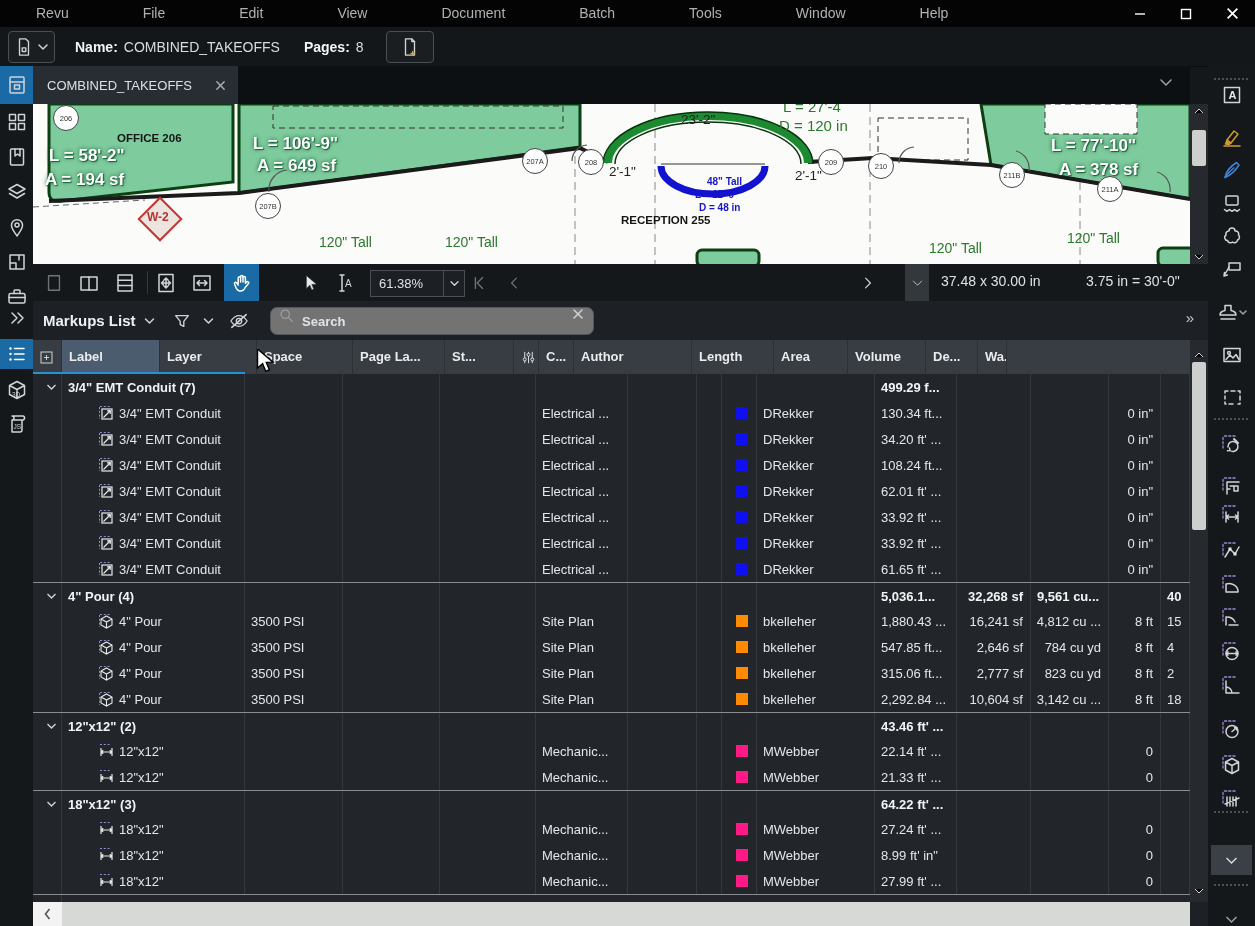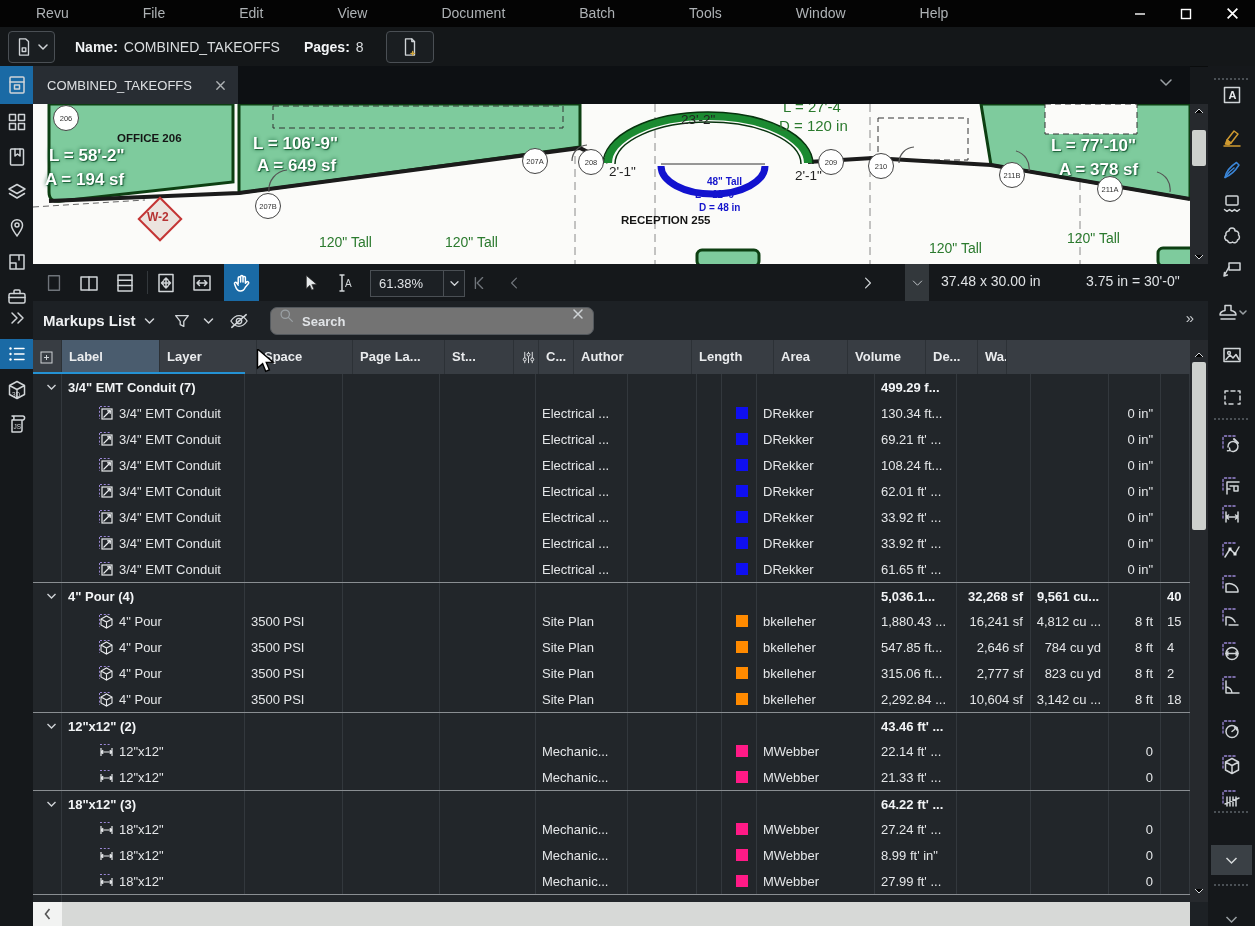--- a/index.html
+++ b/index.html
@@ -587,21 +587,21 @@
           <div class="tcell" style="width: 98px; flex: 0 0 auto;"></div>
           <div class="tcell" style="width: 97px; flex: 0 0 auto;"></div>
           <div class="tcell" style="width: 96px; flex: 0 0 auto;"></div>
           <div class="tcell" style="width: 92px; flex: 0 0 auto;">Electrical ...</div>
           <div class="tcell" style="width: 69px; flex: 0 0 auto;"></div>
           <div class="tcell" style="width: 25px; flex: 0 0 auto;"></div>
           <div class="tcell" style="width: 35px; flex: 0 0 auto;">
             <span class="swatch" style="background: rgb(15, 15, 240);"></span>
           </div>
           <div class="tcell" style="width: 118px; flex: 0 0 auto;">DRekker</div>
-          <div class="tcell" style="width: 82px; flex: 0 0 auto;">69.21 ft' ...</div>
+          <div class="tcell" style="width: 82px; flex: 0 0 auto;">34.20 ft' ...</div>
           <div class="tcell r" style="width: 74px; flex: 0 0 auto;"></div>
           <div class="tcell r" style="width: 78px; flex: 0 0 auto;"></div>
           <div class="tcell r" style="width: 52px; flex: 0 0 auto;">0 in"</div>
           <div class="tcell" style="width: 29px; flex: 0 0 auto;"></div>
         </div>
         <div class="trow">
           <div class="tcell" style="width: 29px; flex: 0 0 auto;"></div>
           <div class="tcell" style="width: 183px; flex: 0 0 auto;">
             <span class="row-ico">
               <svg width="17" height="17" viewBox="0 0 17 17">

